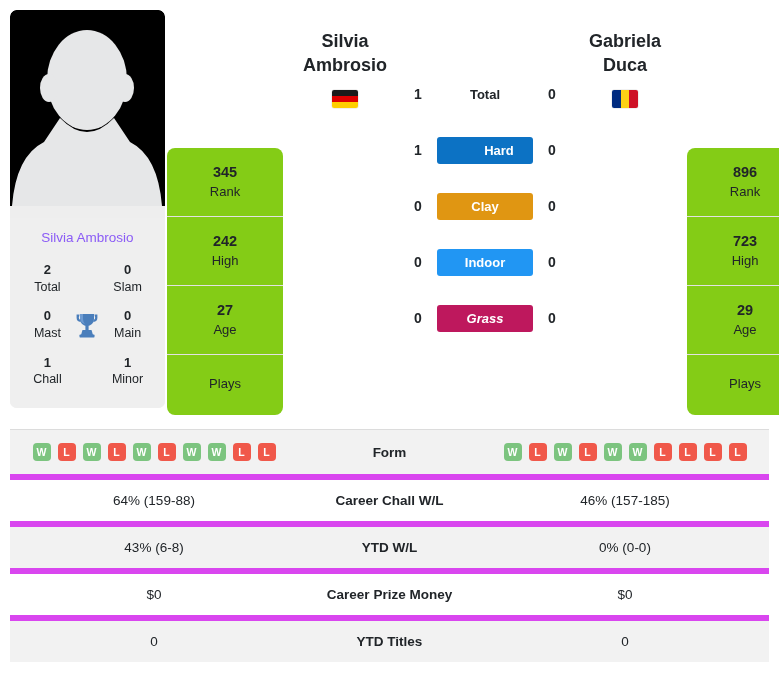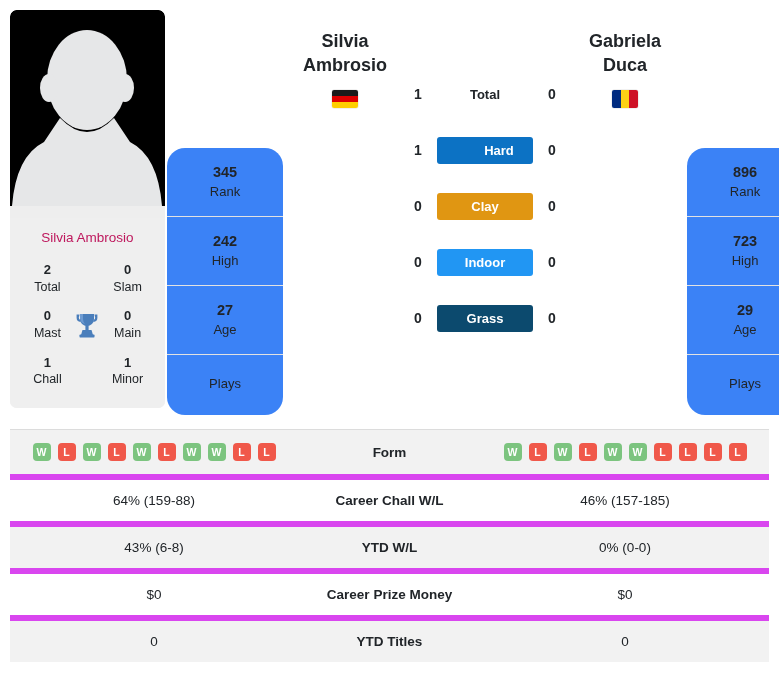--- a/index.html
+++ b/index.html
@@ -41,21 +41,21 @@
     position: relative;
     background: #000;
   }
 
   
   .silhouette { position: absolute; inset: 0; }
 
   .photo-name {
     text-align: center;
     font-size: 13.5px;
-    color: #be185d;
+    color: #8b5cf6;
     padding: 12px 4px 10px 4px;
     background: #efefef;
   }
 
   .trophy-grid {
     background: #efefef;
     padding: 0 6px 14px 6px;
   }
   .trow {
     display: flex;
@@ -65,22 +65,22 @@
   }
   .tcell { width: 46px; text-align: center; }
   .tcell .num { font-size: 13px; font-weight: bold; color: #212529; line-height: 1.35; }
   .tcell .lbl { font-size: 12.5px; color: #212529; line-height: 1.35; }
   .tmid { width: 40px; display: flex; justify-content: center; align-items: center; }
 
   
   .statcard {
     margin-top: 138px;
     width: 116px;
-    background: #3b82f6;
-    border-radius: 18px;
+    background: #84cc16;
+    border-radius: 8px;
     overflow: hidden;
   }
   .col-stat { width: 120px; flex: 0 0 120px; display: flex; justify-content: center; }
   .statcell {
     padding: 14px 4px;
     text-align: center;
     border-bottom: 1px solid #e2e2e2;
   }
   .statcell:last-child { border-bottom: none; }
   .statcell .num { font-size: 14.5px; font-weight: bold; line-height: 1.45; }
@@ -286,21 +286,21 @@
             <div class="h2hlabel surface" style="background: rgb(224, 150, 18);">Clay</div>
             <div class="h2hnum">0</div>
           </div>
           <div class="h2hrow">
             <div class="h2hnum">0</div>
             <div class="h2hlabel surface" style="background: rgb(33, 150, 243);">Indoor</div>
             <div class="h2hnum">0</div>
           </div>
           <div class="h2hrow">
             <div class="h2hnum">0</div>
-            <div class="h2hlabel surface" style="background: #0c4a6e;">Grass</div>
+            <div class="h2hlabel surface" style="background: #be185d; font-style: italic;">Grass</div>
             <div class="h2hnum">0</div>
           </div>
         </div>
     </div>
 
     <div class="col-name">
       <div class="pname">
         <div>Gabriela</div>
         <div>Duca</div>
       </div>

